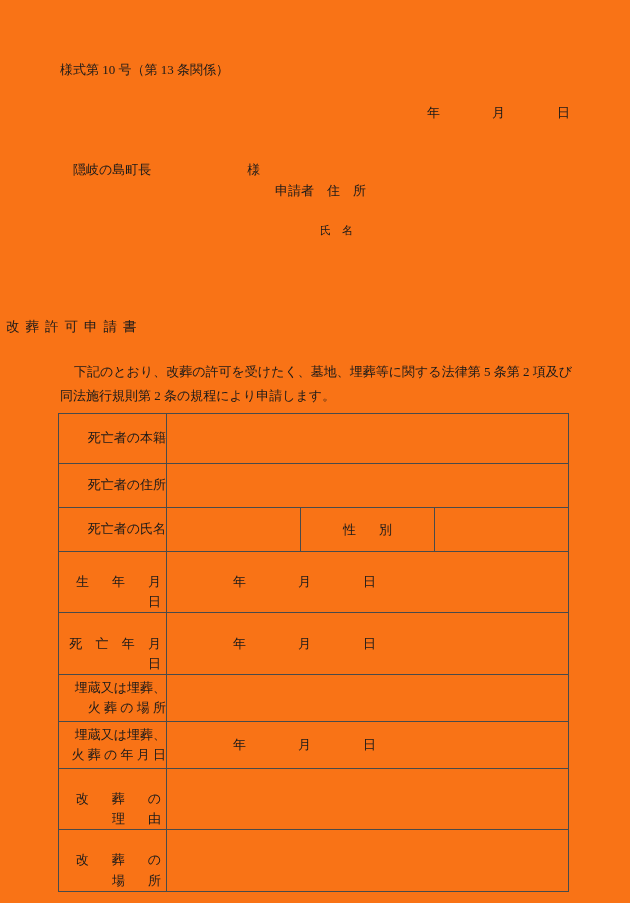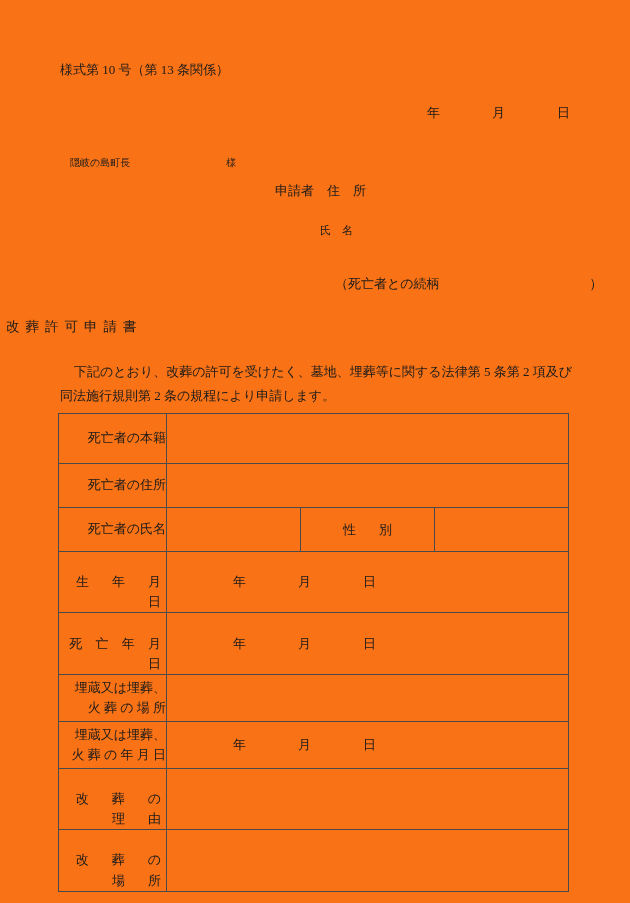--- a/index.html
+++ b/index.html
@@ -39,21 +39,21 @@
     width: 510px;
     font-size: 13px;
     text-align: right;
     white-space: pre;
   }
 
   
   .addressee {
     left: 60px;
     top: 145px;
-    font-size: 10px;
+    font-size: 13px;
     text-align: center;
   }
   .addressee .sama { padding-left: 96px; }
 
   
   .applicant-addr {
     left: 275px;
     top: 182px;
     font-size: 13px;
   }
@@ -149,23 +149,20 @@
   <div class="abs date-line">年　　　　月　　　　日</div>
 
   <div class="abs addressee">
     <span>隠岐の島町長</span><span class="sama">様</span>
   </div>
 
   <div class="abs applicant-addr">申請者　住　所</div>
 
   <div class="abs applicant-name">氏　名</div>
 
-  <div class="abs applicant-rel">
-    <span>（死亡者との続柄</span><span class="gap"></span><span>）</span>
-  </div>
 
   <div class="abs doc-title">改葬許可申請書</div>
 
   <div class="abs body-para">下記のとおり、改葬の許可を受けたく、墓地、埋葬等に関する法律第 5 条第 2 項及び同法施行規則第 2 条の規程により申請します。</div>
 
   <table class="form-table">
     <tbody>
       <tr class="r-h1">
         <td class="label-cell">死亡者の本籍</td>
         <td class="value-cell" colspan="3"></td>

